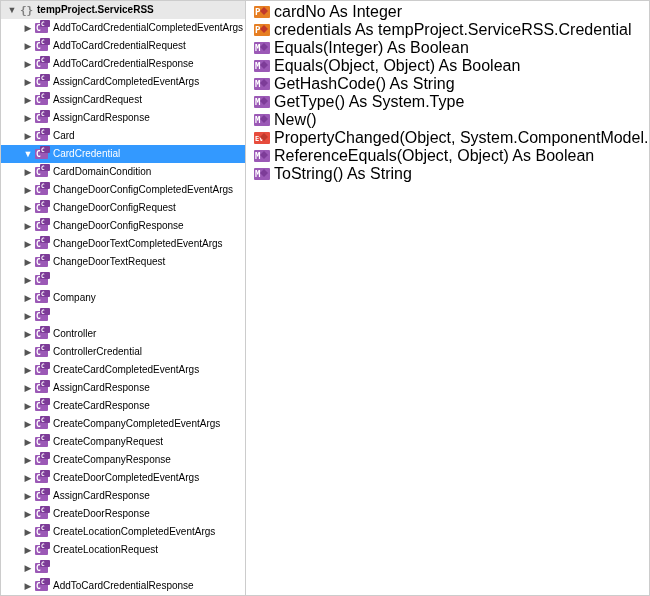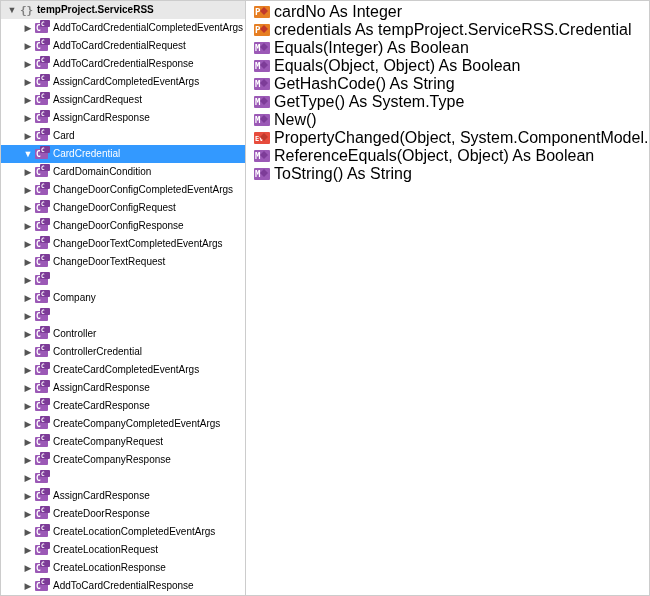--- a/index.html
+++ b/index.html
@@ -424,20 +424,21 @@
       <div class="tree-item" style="padding-left: 20px;">
         <span class="expand-arrow">▶</span>
         <span class="item-icon">
           <svg class="svg-icon" viewBox="0 0 16 16">
       <rect x="0" y="3" width="13" height="10" rx="1" fill="#9B59B6"></rect>
       <text x="1" y="11" font-size="8" fill="white" font-family="Consolas,monospace" font-weight="bold">C</text>
       <rect x="5" y="0" width="10" height="7" rx="1" fill="#7D3C98"></rect>
       <text x="6" y="6" font-size="6" fill="white" font-family="Consolas,monospace" font-weight="bold">C</text>
     </svg>
         </span>
+        <span class="item-label">CreateDoorCompletedEventArgs</span>
       </div>
       <div class="tree-item" style="padding-left: 20px;">
         <span class="expand-arrow">▶</span>
         <span class="item-icon">
           <svg class="svg-icon" viewBox="0 0 16 16">
       <rect x="0" y="3" width="13" height="10" rx="1" fill="#9B59B6"></rect>
       <text x="1" y="11" font-size="8" fill="white" font-family="Consolas,monospace" font-weight="bold">C</text>
       <rect x="5" y="0" width="10" height="7" rx="1" fill="#7D3C98"></rect>
       <text x="6" y="6" font-size="6" fill="white" font-family="Consolas,monospace" font-weight="bold">C</text>
     </svg>
@@ -483,21 +484,20 @@
       <div class="tree-item" style="padding-left: 20px;">
         <span class="expand-arrow">▶</span>
         <span class="item-icon">
           <svg class="svg-icon" viewBox="0 0 16 16">
       <rect x="0" y="3" width="13" height="10" rx="1" fill="#9B59B6"></rect>
       <text x="1" y="11" font-size="8" fill="white" font-family="Consolas,monospace" font-weight="bold">C</text>
       <rect x="5" y="0" width="10" height="7" rx="1" fill="#7D3C98"></rect>
       <text x="6" y="6" font-size="6" fill="white" font-family="Consolas,monospace" font-weight="bold">C</text>
     </svg>
         </span>
-        <span class="item-label">CreateLocationResponse</span>
       </div>
       <div class="tree-item" style="padding-left: 20px;">
         <span class="expand-arrow">▶</span>
         <span class="item-icon">
           <svg class="svg-icon" viewBox="0 0 16 16">
       <rect x="0" y="3" width="13" height="10" rx="1" fill="#9B59B6"></rect>
       <text x="1" y="11" font-size="8" fill="white" font-family="Consolas,monospace" font-weight="bold">C</text>
       <rect x="5" y="0" width="10" height="7" rx="1" fill="#7D3C98"></rect>
       <text x="6" y="6" font-size="6" fill="white" font-family="Consolas,monospace" font-weight="bold">C</text>
     </svg>

